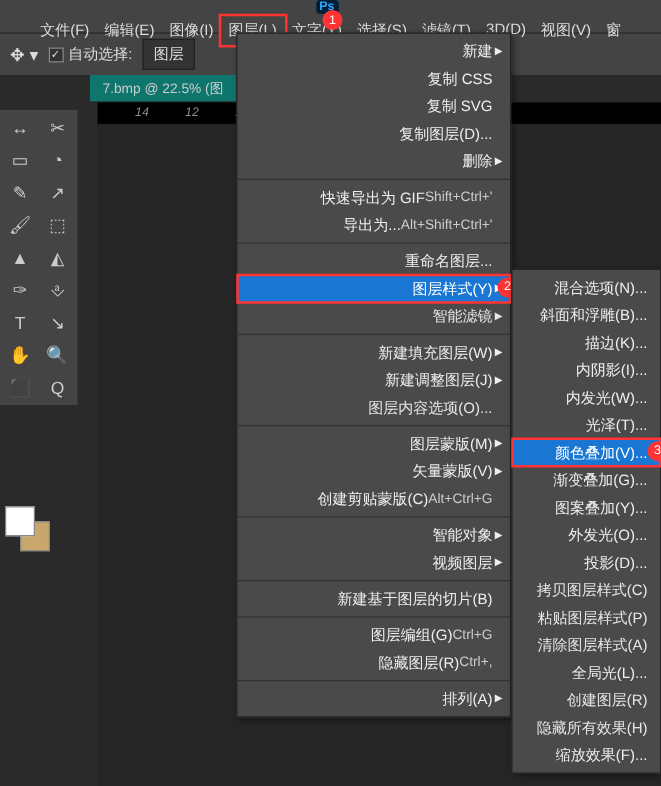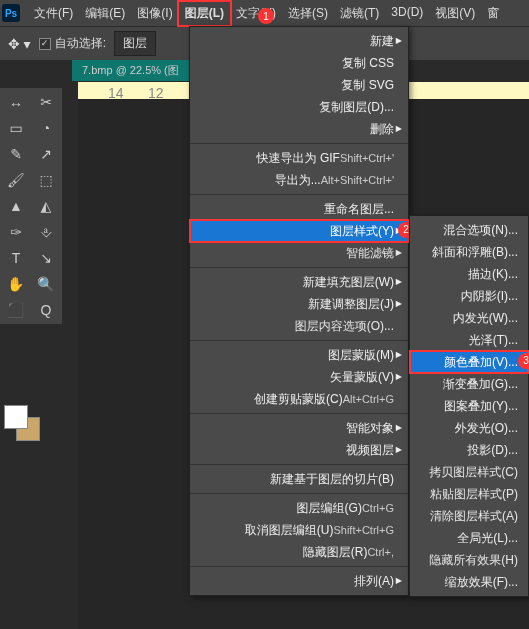--- a/index.html
+++ b/index.html
@@ -1,33 +1,33 @@
 <!DOCTYPE html>
 <html><head>
 <meta charset="utf-8">
 <style>
 * { margin: 0; padding: 0; box-sizing: border-box; font-family: "Microsoft YaHei", sans-serif; }
 body { background: #2a2a2a; width: 529px; height: 629px; overflow: hidden; position: relative; color: #ddd; font-size: 12px; }
-.menubar { background: #444; height: 26px; display: flex; align-items: center; padding: 0 2px; gap: 2px; }
+.menubar { background: #444; height: 26px; display: flex; align-items: center; padding: 0 24px; gap: 2px; flex-direction: column; }
 .ps-logo { width: 18px; height: 18px; background: #001e36; border-radius: 3px; display: flex; align-items: center; justify-content: center; color: #31a8ff; font-weight: bold; font-size: 10px; margin-right: 6px; }
 .menu-item { padding: 3px 6px; color: #ddd; cursor: pointer; }
-.menu-item.highlighted { outline: 2px solid #f33; background: #444; position: relative; font-weight: bold; }
+.menu-item.highlighted { outline: 2px solid #f33; background: #444; position: relative; }
 .badge { position: absolute; width: 16px; height: 16px; border-radius: 50%; background: #f33; color: #fff; font-size: 10px; display: flex; align-items: center; justify-content: center; z-index: 100; }
 .options-bar { background: #444; height: 34px; display: flex; align-items: center; padding: 0 8px; gap: 8px; border-top: 1px solid #2a2a2a; }
 .move-tool-icon { font-size: 14px; }
 .checkbox { width: 12px; height: 12px; border: 1px solid #888; background: #333; display: inline-block; vertical-align: middle; margin-right: 4px; position: relative; }
 .checkbox::after { content: "✓"; font-size: 9px; color: #ddd; position: absolute; top: -1px; left: 1px; }
 .dropdown-stub { background: #333; padding: 3px 8px; border: 1px solid #222; }
 .doc-tab { background: #0f766e; padding: 3px 10px; color: #ccc; position: absolute; top: 60px; left: 72px; font-size: 11px; }
 .toolbox { position: absolute; left: 0; top: 88px; width: 62px; background: #444; padding: 2px; display: grid; grid-template-columns: 1fr 1fr; gap: 2px; }
 .tool { width: 28px; height: 24px; display: flex; align-items: center; justify-content: center; color: #ccc; font-size: 14px; cursor: pointer; }
 .swatches { position: absolute; left: 4px; top: 405px; width: 54px; }
 .swatch-fg { width: 24px; height: 24px; background: #fff; border: 1px solid #888; position: absolute; }
 .swatch-bg { width: 24px; height: 24px; background: #c9a66b; border: 1px solid #888; position: absolute; left: 12px; top: 12px; }
-.ruler-h { position: absolute; top: 82px; left: 78px; right: 0; height: 18px; background: #fef9c3; border-bottom: 1px solid #222; color: #888; font-size: 14px; }
+.ruler-h { position: absolute; top: 82px; left: 78px; right: 0; height: 18px; background: #000000; border-bottom: 1px solid #222; color: #888; font-size: 10px; font-style: italic; }
 .ruler-h span { position: absolute; top: 3px; }
 .canvas-area { position: absolute; top: 100px; left: 78px; right: 0; bottom: 0; background: #262626; }
 .dropdown { position: absolute; top: 26px; left: 189px; width: 220px; background: #4a4a4a; border: 1px solid #222; box-shadow: 2px 2px 6px rgba(0,0,0,0.5); z-index: 50; padding: 3px 0; }
 .dropdown-item { padding: 3px 14px; color: #eee; display: flex; justify-content: flex-end; align-items: center; position: relative; cursor: pointer; font-size: 12px; line-height: 16px; }
 .dropdown-item.disabled { color: #e5e5e5; }
 .dropdown-item.has-sub::after { content: "▶"; font-size: 8px; position: absolute; right: 6px; }
 .dropdown-item.highlighted { background: #1976d2; color: #fff; outline: 2px solid #f33; outline-offset: -1px; }
 .dropdown .sep { height: 1px; background: #333; margin: 3px 0; }
 .submenu { position: absolute; top: 215px; left: 409px; width: 120px; background: #4a4a4a; border: 1px solid #222; box-shadow: 2px 2px 6px rgba(0,0,0,0.5); z-index: 60; padding: 3px 0; }
 .submenu .dropdown-item { padding: 3px 10px; }
@@ -164,24 +164,20 @@
     <div class="sep"></div>
     <div class="dropdown-item">
       <span>新建基于图层的切片(B)</span>
     </div>
     <div class="sep"></div>
     <div class="dropdown-item">
       <span>图层编组(G)</span>
       <span class="shortcut">Ctrl+G</span>
     </div>
     <div class="dropdown-item">
-      <span>取消图层编组(U)</span>
-      <span class="shortcut">Shift+Ctrl+G</span>
-    </div>
-    <div class="dropdown-item">
       <span>隐藏图层(R)</span>
       <span class="shortcut">Ctrl+,</span>
     </div>
     <div class="sep"></div>
     <div class="dropdown-item has-sub">
       <span>排列(A)</span>
     </div>
   </div>
 <div class="submenu" id="submenu">
     <div class="dropdown-item">
@@ -227,20 +223,23 @@
       <span>粘贴图层样式(P)</span>
     </div>
     <div class="dropdown-item disabled">
       <span>清除图层样式(A)</span>
     </div>
     <div class="sep"></div>
     <div class="dropdown-item">
       <span>全局光(L)...</span>
     </div>
     <div class="dropdown-item disabled">
+      <span>创建图层(R)</span>
+    </div>
+    <div class="dropdown-item disabled">
       <span>隐藏所有效果(H)</span>
     </div>
     <div class="dropdown-item">
       <span>缩放效果(F)...</span>
     </div>
   </div>
 
 <div class="badge" style="top:8px; left:258px">1</div>
 
 </body></html>

